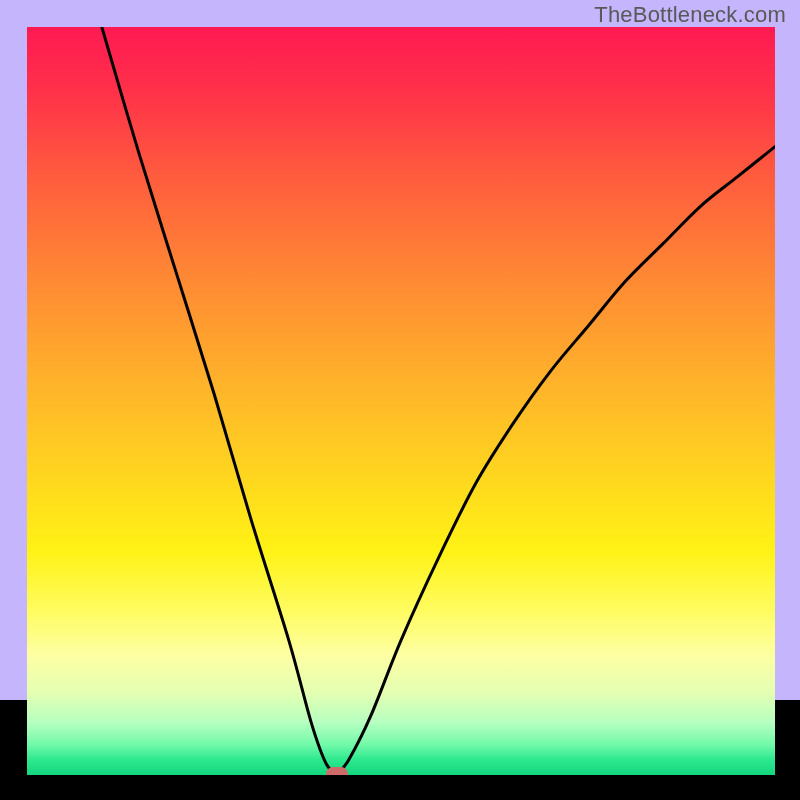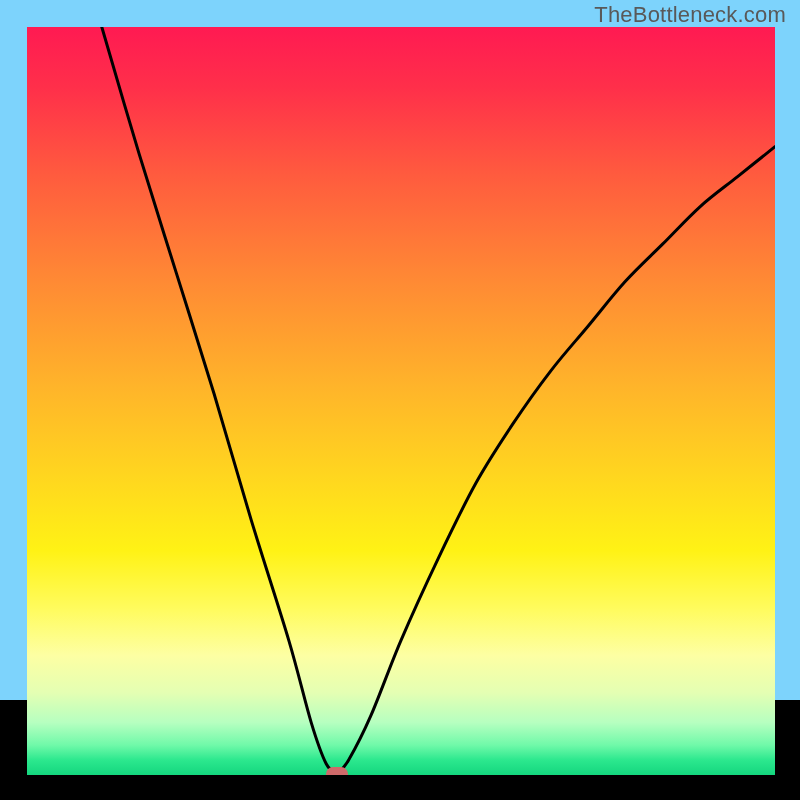--- a/index.html
+++ b/index.html
@@ -8,21 +8,21 @@
     width: 800px;
     height: 800px;
     background: #000;
     font-family: Arial, Helvetica, sans-serif;
     overflow: hidden;
   }
   .frame {
     position: relative;
     width: 800px;
     height: 700px;
-    background: #7dd3fc;
+    background: #c4b5fd;
   }
   .watermark {
     position: absolute;
     top: 2px;
     right: 14px;
     color: #595959;
     font-size: 22px;
     font-weight: 500;
     letter-spacing: 0.2px;
     z-index: 5;

